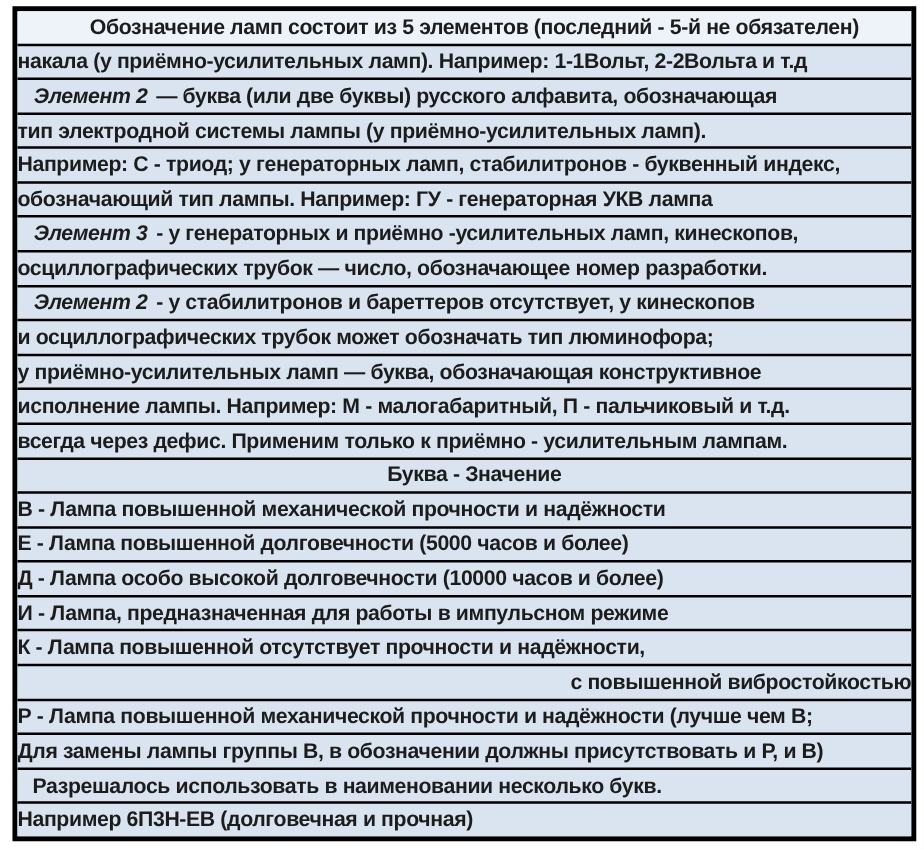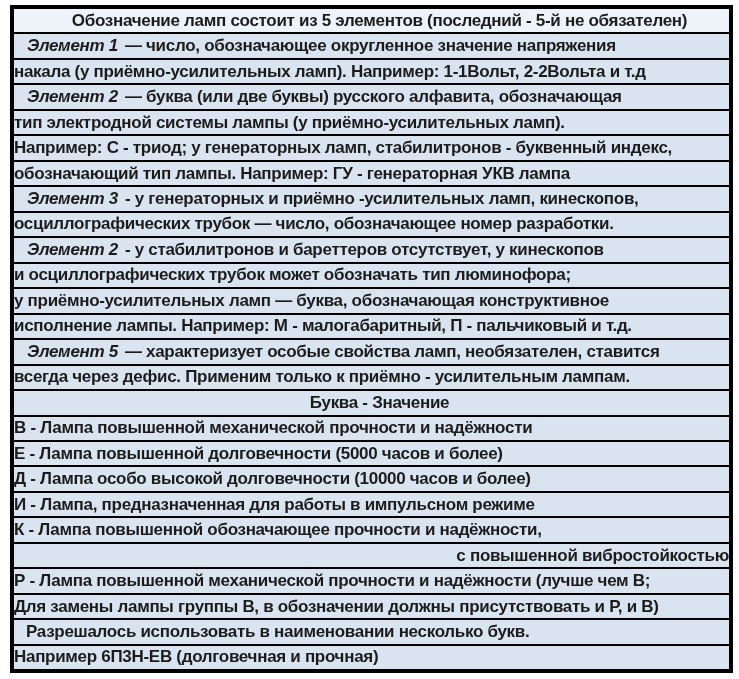--- a/index.html
+++ b/index.html
@@ -43,24 +43,20 @@
   .pfx{font-style:italic;margin-right:7px;}
   .pfx:empty{display:none;margin:0;}
 </style>
 </head>
 <body>
 
 <div class="table">
   <div class="row r-header r-center">
       <span>Обозначение ламп состоит из 5 элементов (последний - 5-й не обязателен)</span>
     </div>
-  <div class="row r-element">
-      <span class="pfx">Элемент 1</span>
-      <span>— число, обозначающее округленное значение напряжения</span>
-    </div>
   <div class="row">
       <span>накала (у приёмно-усилительных ламп). Например: 1-1Вольт, 2-2Вольта и т.д</span>
     </div>
   <div class="row r-element">
       <span class="pfx">Элемент 2</span>
       <span>— буква (или две буквы) русского алфавита, обозначающая</span>
     </div>
   <div class="row">
       <span>тип электродной системы лампы (у приёмно-усилительных ламп).</span>
     </div>
@@ -83,44 +79,40 @@
     </div>
   <div class="row">
       <span>и осциллографических трубок может обозначать тип люминофора;</span>
     </div>
   <div class="row">
       <span>у приёмно-усилительных ламп — буква, обозначающая конструктивное</span>
     </div>
   <div class="row">
       <span>исполнение лампы. Например: М - малогабаритный, П - пальчиковый и т.д.</span>
     </div>
-  <div class="row r-element">
-      <span class="pfx">Элемент 5</span>
-      <span>— характеризует особые свойства ламп, необязателен, ставится</span>
-    </div>
   <div class="row">
       <span>всегда через дефис. Применим только к приёмно - усилительным лампам.</span>
     </div>
   <div class="row r-center">
       <span>Буква -  Значение</span>
     </div>
   <div class="row">
       <span>В - Лампа повышенной механической прочности и надёжности</span>
     </div>
   <div class="row">
       <span>Е - Лампа повышенной долговечности (5000 часов и более)</span>
     </div>
   <div class="row">
       <span>Д - Лампа особо высокой долговечности (10000 часов и более)</span>
     </div>
   <div class="row">
       <span>И - Лампа, предназначенная для работы в импульсном режиме</span>
     </div>
   <div class="row">
-      <span>К - Лампа повышенной обозначающее прочности и надёжности,</span>
+      <span>К - Лампа повышенной отсутствует прочности и надёжности,</span>
     </div>
   <div class="row r-indent">
       <span>с повышенной вибростойкостью</span>
     </div>
   <div class="row">
       <span>Р - Лампа повышенной механической прочности и надёжности (лучше чем В;</span>
     </div>
   <div class="row">
       <span>Для замены лампы группы В, в обозначении должны присутствовать и Р, и В)</span>
     </div>

